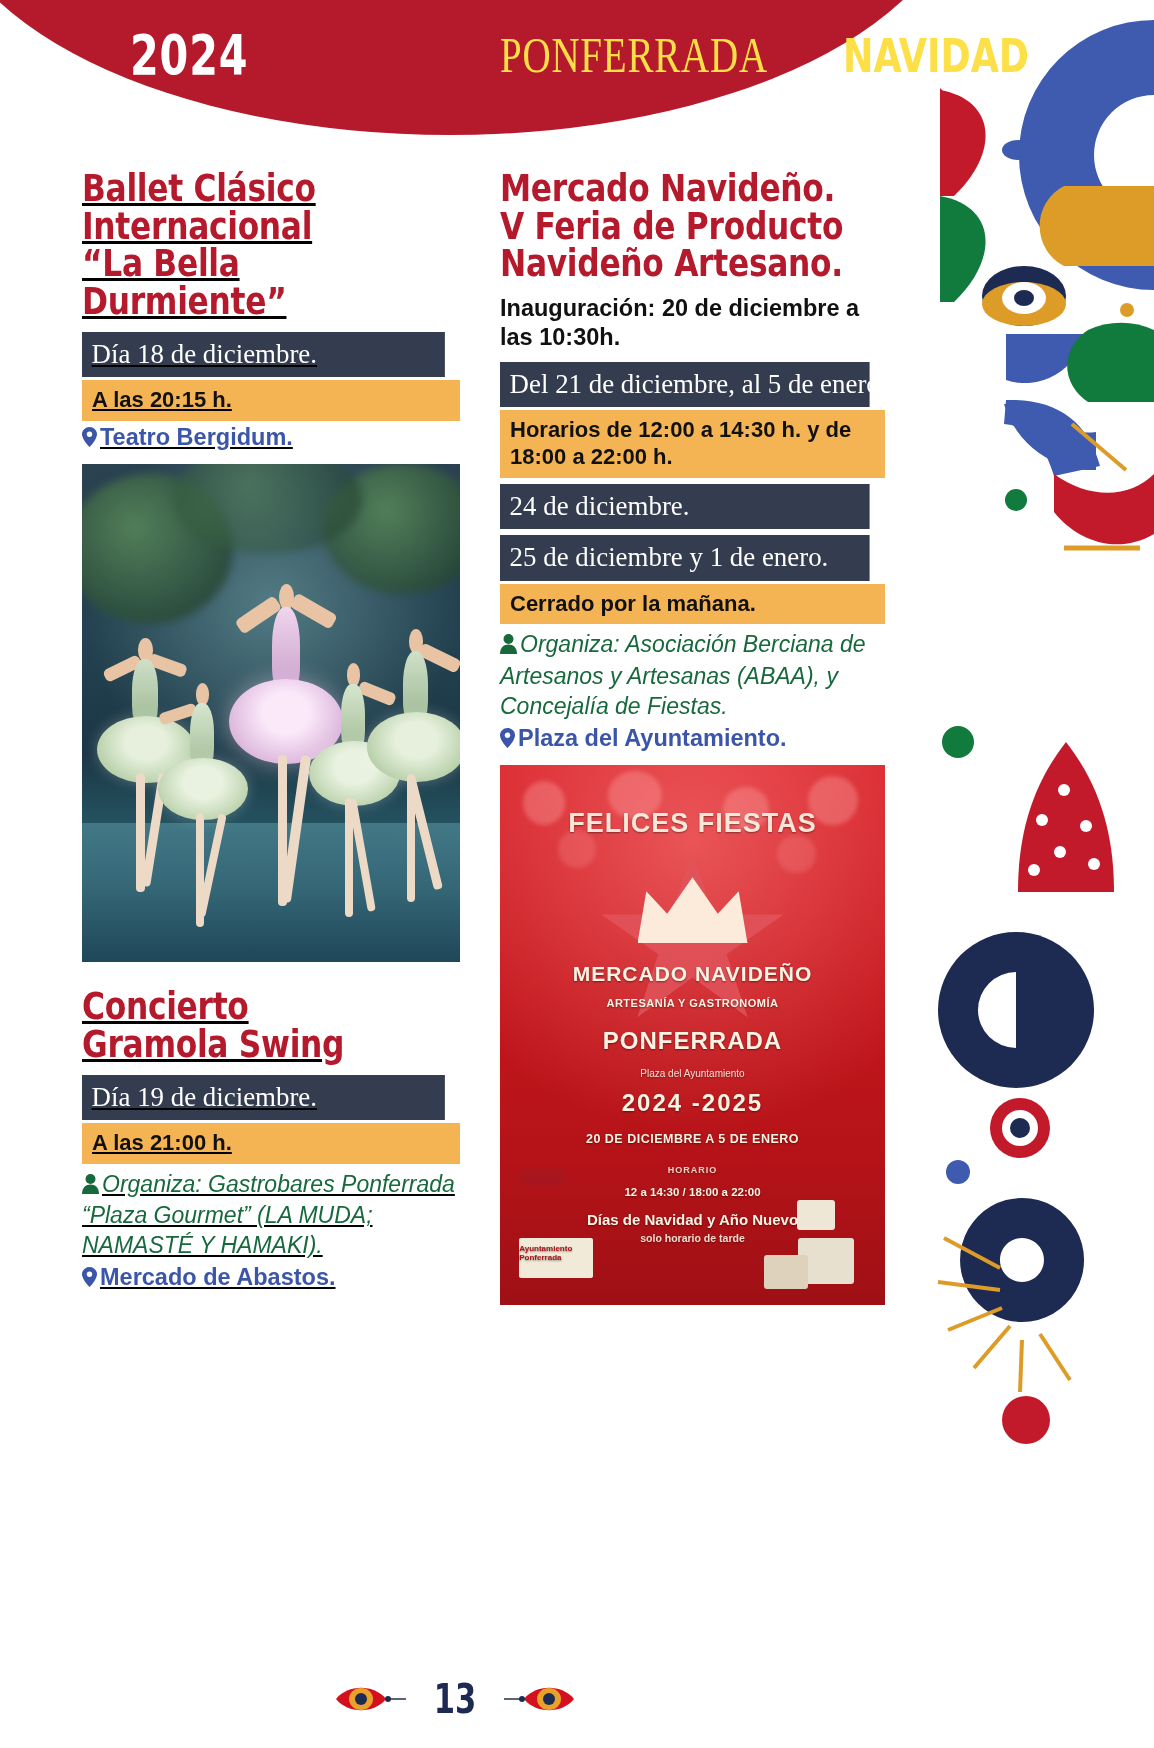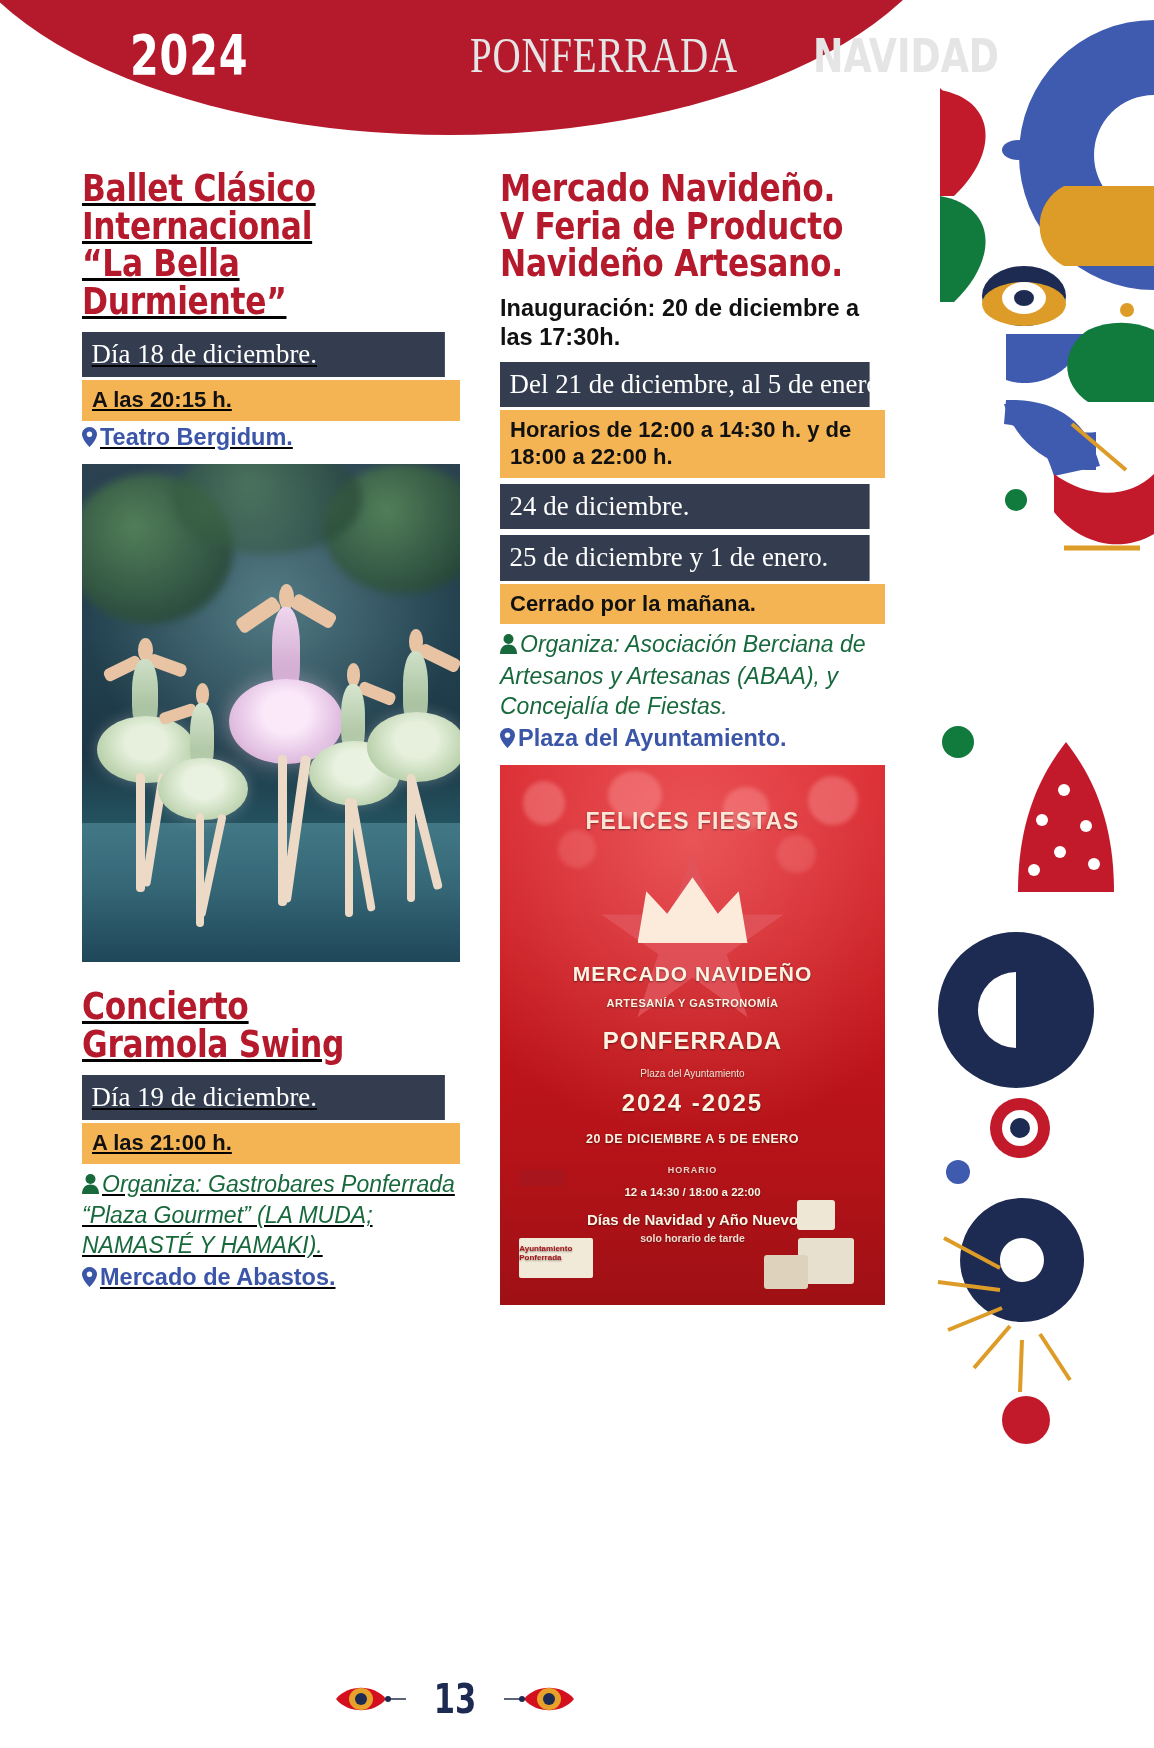--- a/index.html
+++ b/index.html
@@ -38,22 +38,22 @@
     color: #ffffff;
     font-family: "Liberation Sans Narrow", "DejaVu Sans Condensed", "Liberation Sans", sans-serif;
     font-size: 56px;
     font-weight: bold;
     letter-spacing: 1px;
     transform: scaleX(0.82);
     transform-origin: left center;
   }
   #brand {
     position: absolute;
-    left: 530px; top: 26px;
-    color: #e5e5e5;
+    left: 560px; top: 26px;
+    color: #fde047;
     white-space: nowrap;
     font-family: "Liberation Serif", serif;
     font-size: 50px;
     letter-spacing: 0px;
   }
   #brand .thin {
     font-family: "Liberation Serif", serif;
     font-weight: normal;
     transform: scaleX(0.78);
     display: inline-block;
@@ -420,21 +420,21 @@
           </span><span>Mercado de Abastos.</span>
         </div>
       </div>
     </div>
 
     <div class="col" id="col-right">
       <div class="event">
         <div class="evt-title" style="white-space:pre-line;">Mercado Navideño.
 V Feria de Producto
 Navideño Artesano.</div>
-        <div class="plain-note">Inauguración: 20 de diciembre a las 17:30h.</div>
+        <div class="plain-note">Inauguración: 20 de diciembre a las 10:30h.</div>
 
         <div class="bar-date" style="margin-top:10px;">Del 21 de diciembre, al 5 de enero.</div>
         <div class="bar-time">Horarios de 12:00 a 14:30 h. y de 18:00 a 22:00 h.</div>
 
         <div class="bar-date" style="margin-top:6px;">24 de diciembre.</div>
 
         <div class="bar-date" style="margin-top:6px;">25 de diciembre y 1 de enero.</div>
         <div class="bar-time">Cerrado por la mañana.</div>
 
         <div class="organiza">
@@ -457,21 +457,21 @@
         <div class="photo" id="poster-photo">
           <div class="pst-bg"></div>
           <div class="pst-bokeh" style="left:6%;  top:3%;  width:11%; height:8%;"></div>
           <div class="pst-bokeh" style="left:28%; top:1%;  width:14%; height:9%;"></div>
           <div class="pst-bokeh" style="left:58%; top:4%;  width:12%; height:8%;"></div>
           <div class="pst-bokeh" style="left:80%; top:2%;  width:13%; height:9%;"></div>
           <div class="pst-bokeh" style="left:15%; top:12%; width:10%; height:7%; opacity:.6;"></div>
           <div class="pst-bokeh" style="left:72%; top:13%; width:10%; height:7%; opacity:.6;"></div>
           <div class="pst-star"></div>
           <div class="pst-crown"></div>
-          <div class="pst-text" style="top:8%;  font-size:23px; letter-spacing:1px; opacity:.92;">FELICES FIESTAS</div>
+          <div class="pst-text" style="top:8%;  font-size:27px; letter-spacing:1px; opacity:.92;">FELICES FIESTAS</div>
           <div class="pst-text" style="top:36.5%; font-size:21px; letter-spacing:1px;">MERCADO NAVIDEÑO</div>
           <div class="pst-text" style="top:43%; font-size:11px; letter-spacing:0.5px;">ARTESANÍA Y GASTRONOMÍA</div>
           <div class="pst-text" style="top:48.5%; font-size:24px; letter-spacing:1px;">PONFERRADA</div>
           <div class="pst-text" style="top:56%; font-size:10px; font-weight:normal; opacity:.9;">Plaza del Ayuntamiento</div>
           <div class="pst-text" style="top:60%; font-size:24px; letter-spacing:2px;">2024 -2025</div>
           <div class="pst-text" style="top:68%; font-size:12.5px; letter-spacing:0.5px;">20 DE DICIEMBRE A 5 DE ENERO</div>
           <div class="pst-text" style="top:74%; font-size:9px; letter-spacing:1px; opacity:.85;">HORARIO</div>
           <div class="pst-text" style="top:78%; font-size:11.5px;">12 a 14:30 / 18:00 a 22:00</div>
           <div class="pst-text" style="top:82.5%; font-size:15px;">Días de Navidad y Año Nuevo</div>
           <div class="pst-text" style="top:86.5%; font-size:10.5px; opacity:.9;">solo horario de tarde</div>

